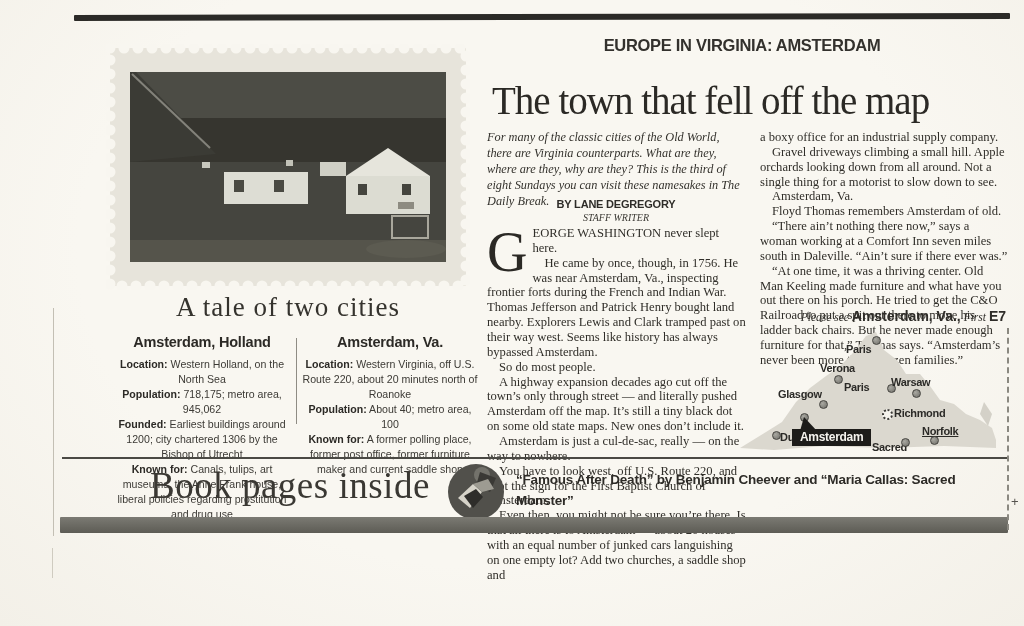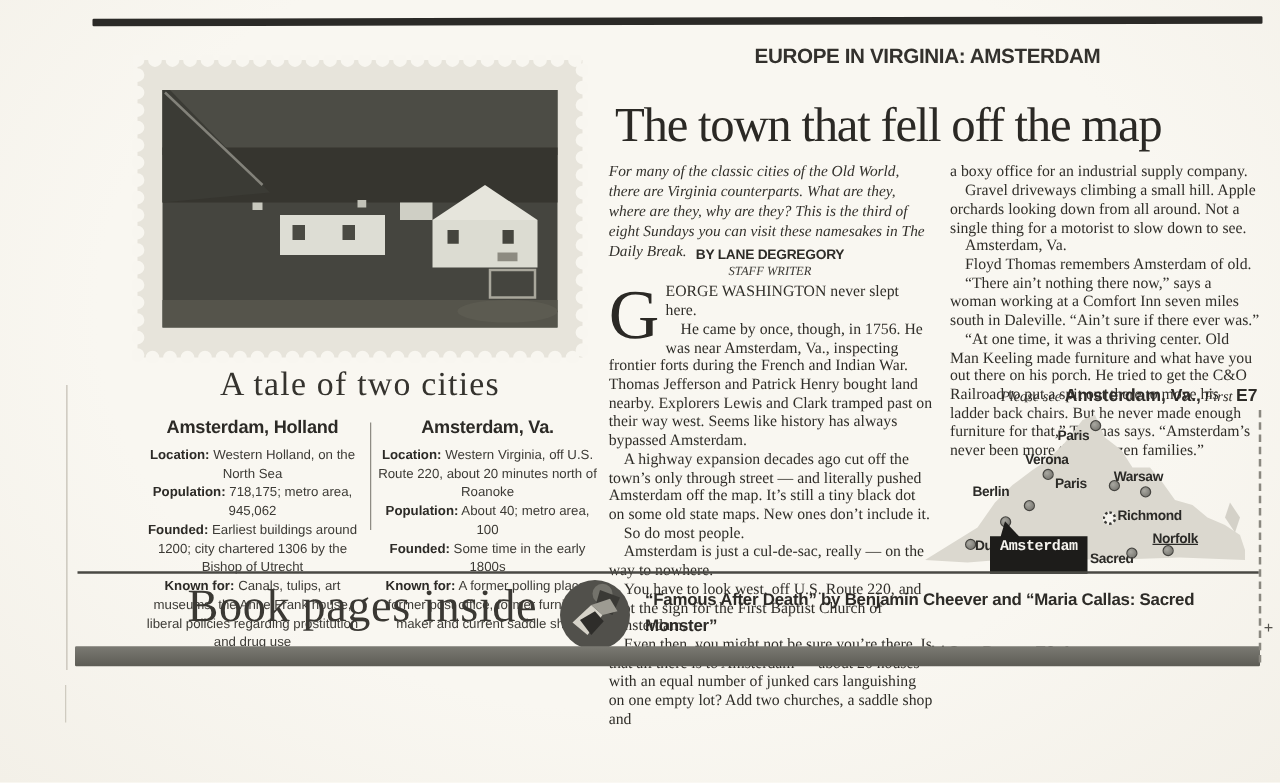--- a/index.html
+++ b/index.html
@@ -45,22 +45,22 @@
 
   
   .map{left:734px;top:330px;width:274px;height:128px;}
   .map svg{position:absolute;left:0;top:0;}
   .city-label{position:absolute;font-family:"Liberation Sans", sans-serif;font-weight:bold;
     font-size:11px;letter-spacing:-0.3px;color:#2b2a27;white-space:nowrap;}
   .city-dot{position:absolute;width:7px;height:7px;border-radius:50%;
     background:radial-gradient(circle at 35% 35%, #a9a8a1, #6f6e68);border:1px solid #454440;}
   .richmond-icon{position:absolute;width:7px;height:7px;border-radius:50%;background:#f4f2ec;border:2px dotted #3a3936;}
   .ams-box{position:absolute;left:58px;top:99px;background:#1d1c1a;color:#f5f3ee;
-    font-family:Liberation Mono, monospace;font-weight:bold;font-size:12px;
-    padding:1px 8px 15px 8px;letter-spacing:-0.3px;}
+    font-family:Liberation Sans, sans-serif;font-weight:bold;font-size:12px;
+    padding:1px 8px 2px 8px;letter-spacing:-0.3px;}
   .ams-pointer{position:absolute;left:66px;top:87px;width:0;height:0;
     border-left:4px solid transparent;border-right:13px solid transparent;border-bottom:14px solid #1d1c1a;}
 
   
   .banner-topline{left:62px;top:457px;width:945px;height:2px;background:#4a4944;}
   .banner-title{left:150px;top:464px;font-size:37px;letter-spacing:0.5px;color:#3a3833;}
   .banner-icon{left:446px;top:462px;width:60px;height:62px;}
   .banner-review{left:516px;top:470px;width:455px;font-family:"Liberation Sans", sans-serif;
     font-weight:bold;font-size:13.5px;line-height:1.55;letter-spacing:-0.2px;color:#2d2b27;}
   .banner-bar{left:60px;top:517px;width:948px;height:16px;
@@ -116,39 +116,38 @@
     <p class="fact"><b>Founded:</b> <span>Earliest buildings around 1200; city chartered 1306 by the Bishop of Utrecht</span></p>
     <p class="fact"><b>Known for:</b> <span>Canals, tulips, art museums, the Anne Frank house, liberal policies regarding prostitution and drug use</span></p>
   </div>
 
   <div class="abs box-divider"></div>
 
   <div class="abs infobox" style="left:300px;">
     <h3>Amsterdam, Va.</h3>
     <p class="fact"><b>Location:</b> <span>Western Virginia, off U.S. Route 220, about 20 minutes north of Roanoke</span></p>
     <p class="fact"><b>Population:</b> <span>About 40; metro area, 100</span></p>
-    <p class="fact"><b>Founded:</b> <span>Some time in the early 1800s</span></p>
     <p class="fact"><b>Known for:</b> <span>A former polling place, former post office, former furniture maker and current saddle shop</span></p>
   </div>
 
   <div class="abs kicker">EUROPE IN VIRGINIA: AMSTERDAM</div>
   <div class="abs headline">The town that fell off the map</div>
   <div class="abs byline-wrap">
     <div class="byline">BY LANE DEGREGORY</div>
     <div class="staff">STAFF WRITER</div>
   </div>
 
   <div class="abs intro">For many of the classic cities of the Old World, there are Virginia counterparts. What are they, where are they, why are they? This is the third of eight Sundays you can visit these namesakes in The Daily Break.</div>
 
   <div class="abs col col1">
     <span class="dropcap">G</span>
     <p class="noindent">EORGE WASHINGTON never slept here.</p>
     <p>He came by once, though, in 1756. He was near Amsterdam, Va., inspecting frontier forts during the French and Indian War. Thomas Jefferson and Patrick Henry bought land nearby. Explorers Lewis and Clark tramped past on their way west. Seems like history has always bypassed Amsterdam.</p>
+    <p>So do most people.</p>
     <p>A highway expansion decades ago cut off the town’s only through street — and literally pushed Amsterdam off the map. It’s still a tiny black dot on some old state maps. New ones don’t include it.</p>
-    <p>So do most people.</p>
     <p>Amsterdam is just a cul-de-sac, really — on the way to nowhere.</p>
     <p>You have to look west, off U.S. Route 220, and spot the sign for the First Baptist Church of Amsterdam.</p>
     <p>Even then, you might not be sure you’re there. Is that all there is to Amsterdam — about 20 houses with an equal number of junked cars languishing on one empty lot? Add two churches, a saddle shop and</p>
   </div>
 
   <div class="abs col col2">
     <p class="noindent">a boxy office for an industrial supply company.</p>
     <p>Gravel driveways climbing a small hill. Apple orchards looking down from all around. Not a single thing for a motorist to slow down to see.</p>
     <p>Amsterdam, Va.</p>
     <p>Floyd Thomas remembers Amsterdam of old.</p>
@@ -169,21 +168,21 @@
       <polygon fill="#d4d1c8" points="250,72 258,84 254,96 246,84"></polygon>
     </svg>
     <div class="city-dot" style="left:138px;top:6px;"></div>
     <div class="city-label" style="left:112px;top:13px;">Paris</div>
     <div class="city-label" style="left:86px;top:32px;">Verona</div>
     <div class="city-dot" style="left:100px;top:45px;"></div>
     <div class="city-label" style="left:110px;top:51px;">Paris</div>
     <div class="city-dot" style="left:153px;top:54px;"></div>
     <div class="city-label" style="left:157px;top:46px;">Warsaw</div>
     <div class="city-dot" style="left:178px;top:59px;"></div>
-    <div class="city-label" style="left:44px;top:58px;">Berlin</div>
+    <div class="city-label" style="left:44px;top:58px;">Glasgow</div>
     <div class="city-dot" style="left:85px;top:70px;"></div>
     <div class="richmond-icon" style="left:148px;top:79px;"></div>
     <div class="city-label" style="left:160px;top:77px;">Richmond</div>
     <div class="city-label" style="left:2px;top:101px;padding-left:44px;">Dublin</div>
     <div class="city-dot" style="left:38px;top:101px;"></div>
     <div class="city-label" style="left:138px;top:111px;">Sacred</div>
     <div class="city-dot" style="left:167px;top:108px;"></div>
     <div class="city-label" style="left:188px;top:95px;text-decoration:underline;">Norfolk</div>
     <div class="city-dot" style="left:196px;top:106px;"></div>
     <div class="city-dot" style="left:66px;top:83px;"></div>

